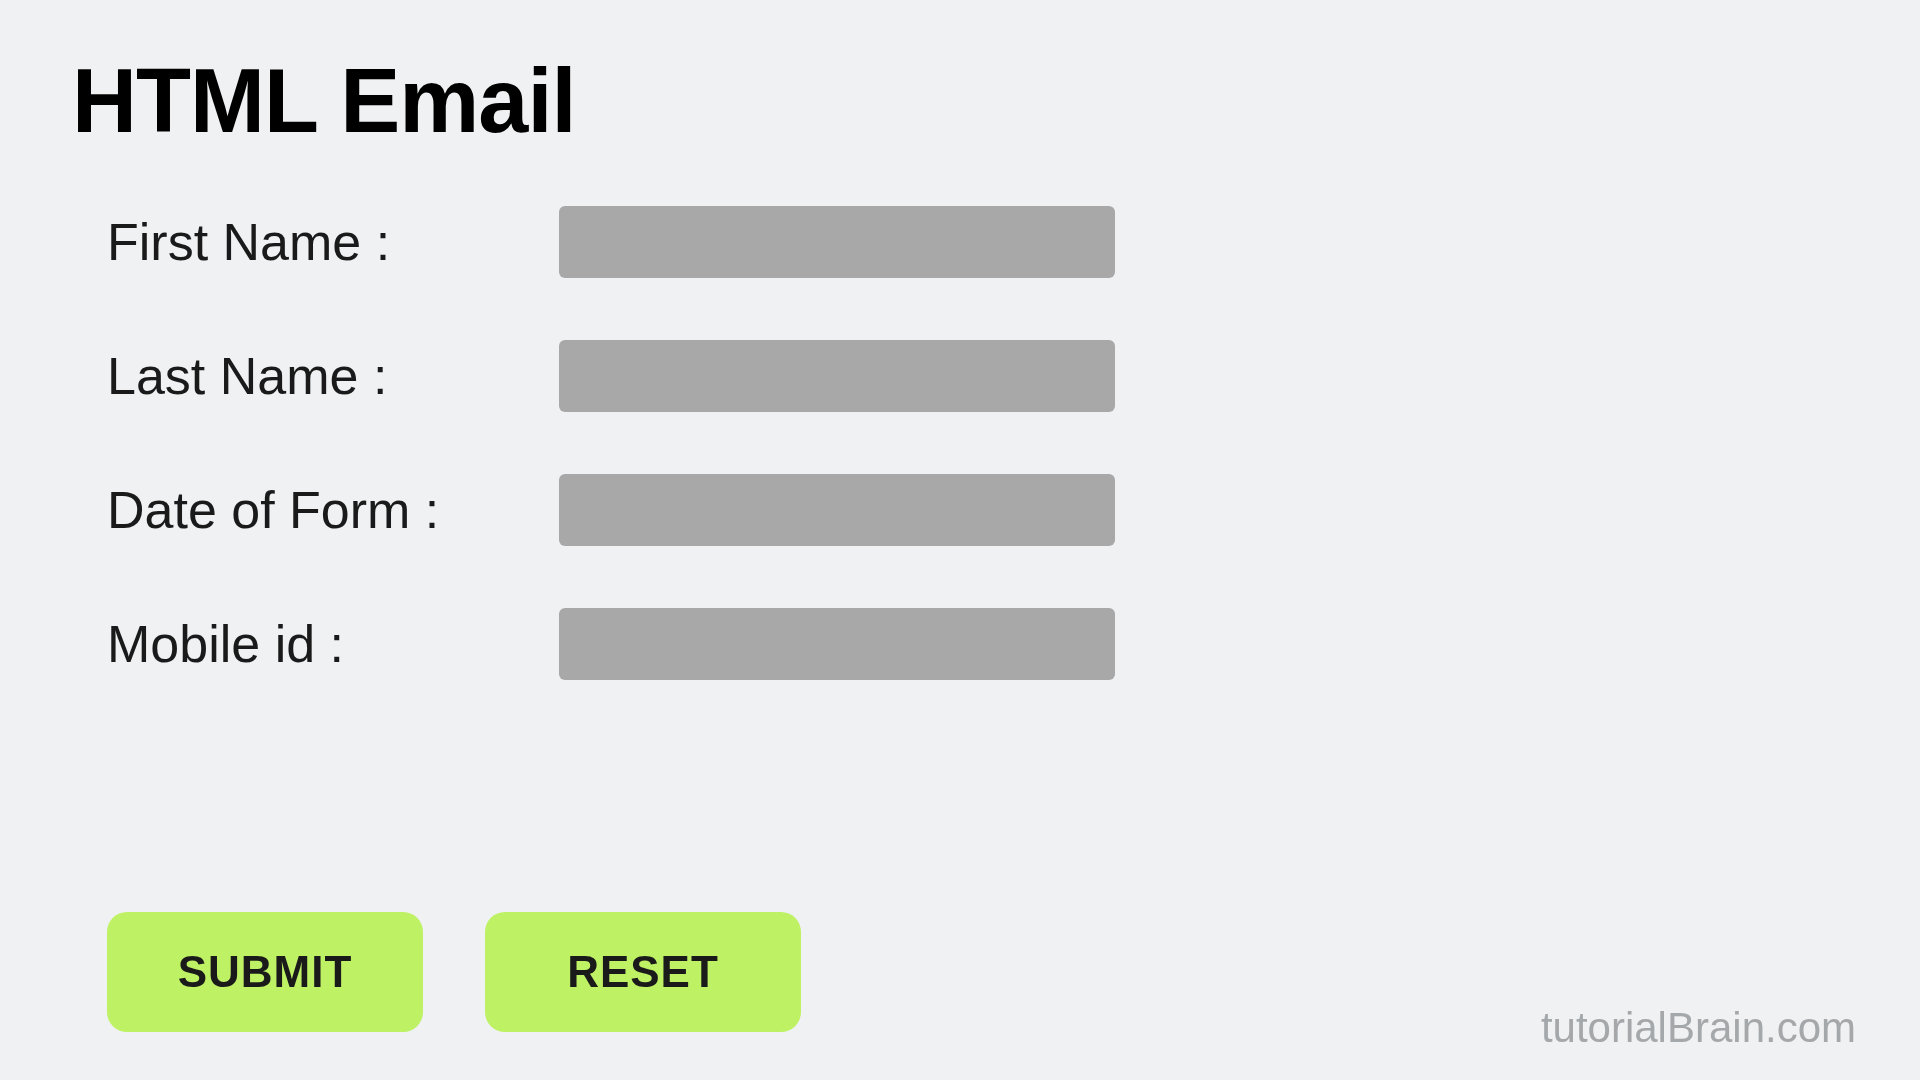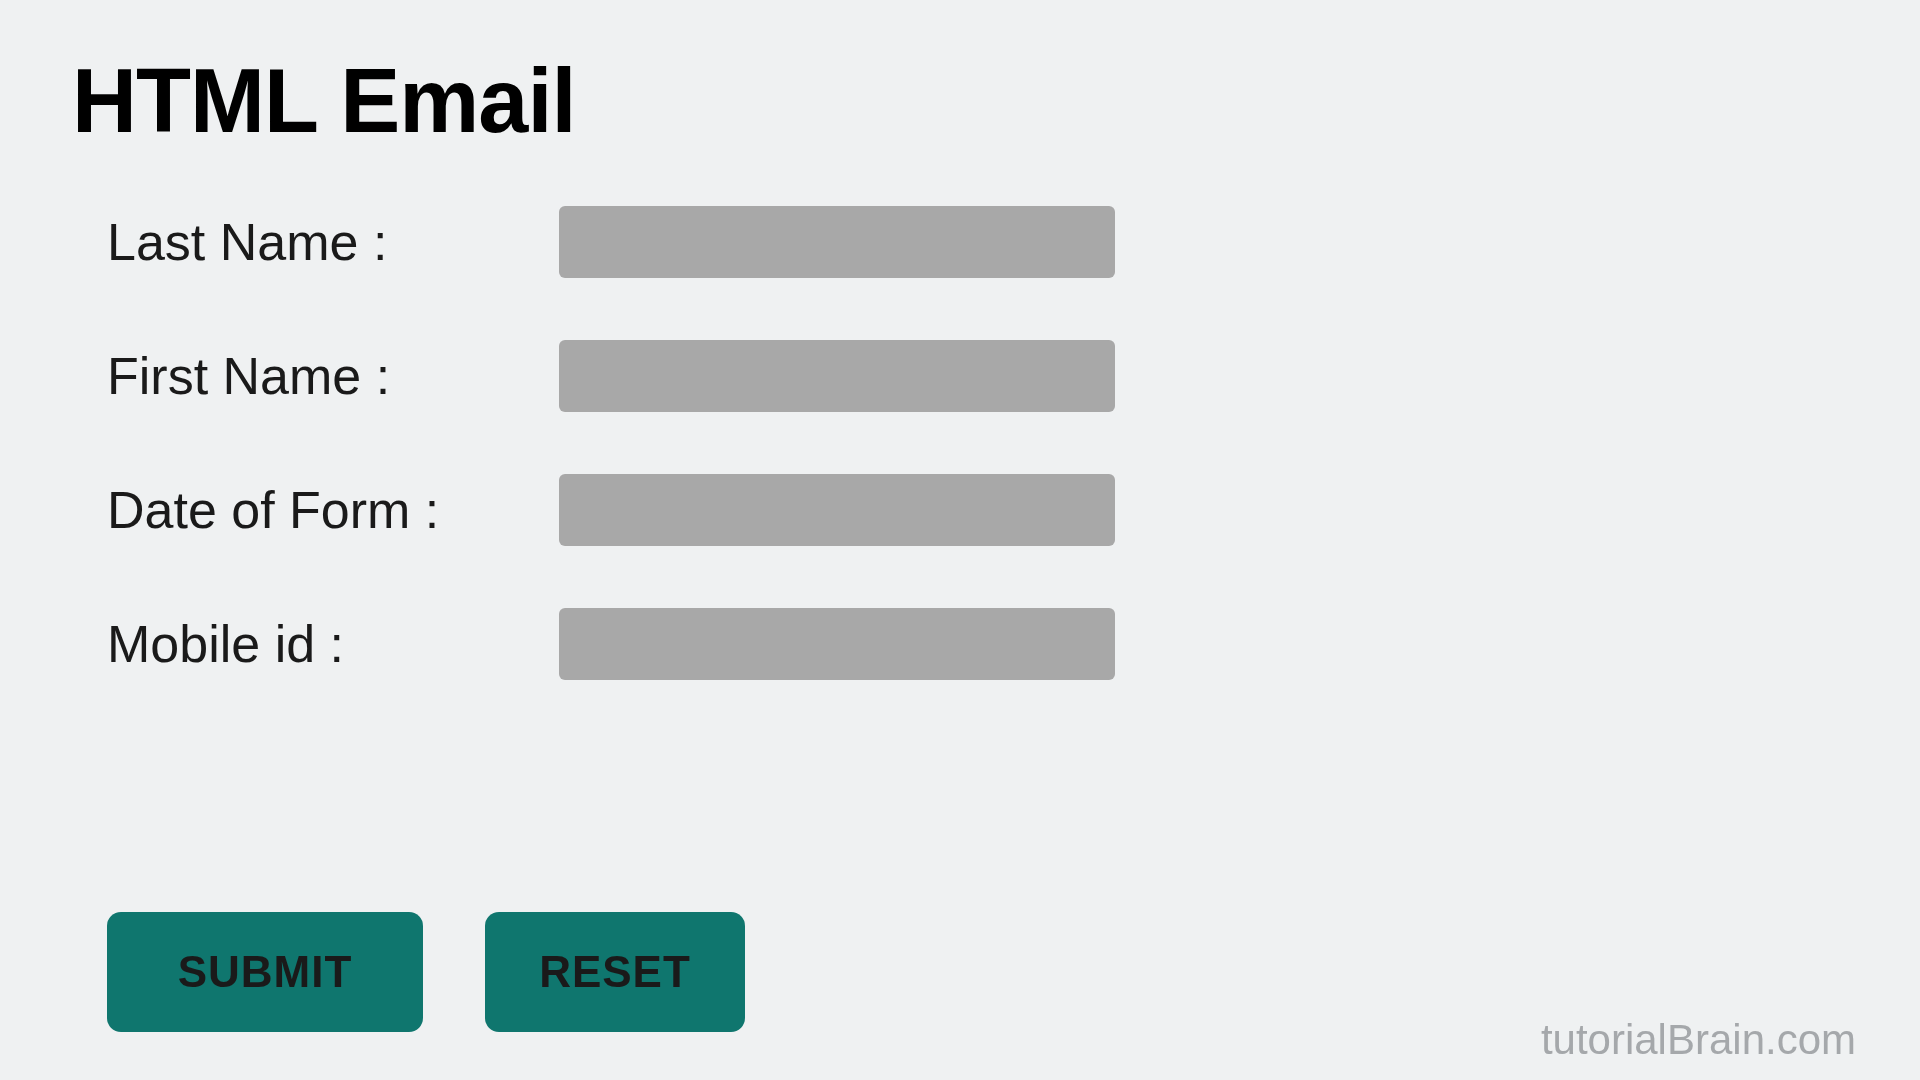--- a/index.html
+++ b/index.html
@@ -52,57 +52,57 @@
     }
     .button-row {
       position: absolute;
       top: 912px;
       left: 107px;
       display: flex;
       gap: 62px;
     }
     .btn {
       height: 120px;
-      background-color: #0f766e;
+      background-color: #bef264;
       border: none;
-      border-radius: 14px;
+      border-radius: 20px;
       font-size: 44px;
       font-weight: 700;
       color: #1a1a1a;
       letter-spacing: 1px;
       cursor: pointer;
       font-family: Arial, Helvetica, sans-serif;
     }
     .btn-submit {
       width: 316px;
     }
     .btn-reset {
-      width: 260px;
+      width: 316px;
     }
     .watermark {
       position: absolute;
-      bottom: 16px;
+      bottom: 28px;
       right: 64px;
       font-size: 42px;
       color: #a5a8ab;
       font-weight: 400;
     }
   </style>
 </head>
 <body>
 
 <h1 class="title">HTML Email</h1>
 
 <div class="form-container">
   <div class="form-row">
-    <label class="form-label">Last Name :</label>
+    <label class="form-label">First  Name :</label>
     <input class="form-input" type="text" value="" style="">
   </div>
   <div class="form-row">
-    <label class="form-label">First  Name :</label>
+    <label class="form-label">Last Name :</label>
     <input class="form-input" type="text" value="" style="">
   </div>
   <div class="form-row">
     <label class="form-label">Date of Form :</label>
     <input class="form-input" type="text" value="" style="">
   </div>
   <div class="form-row">
     <label class="form-label">Mobile id :</label>
     <input class="form-input" type="text" value="" style="">
   </div>

